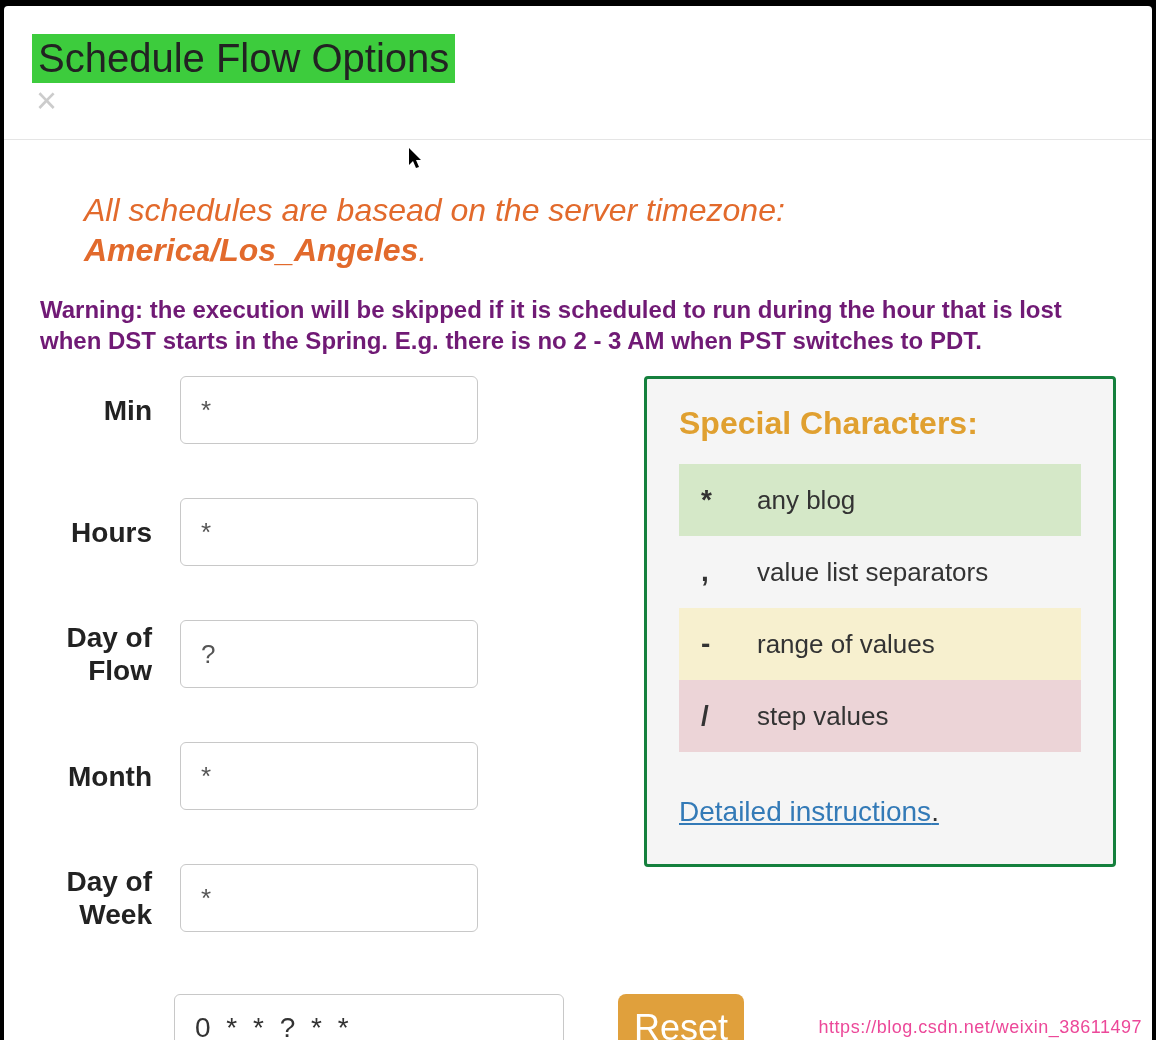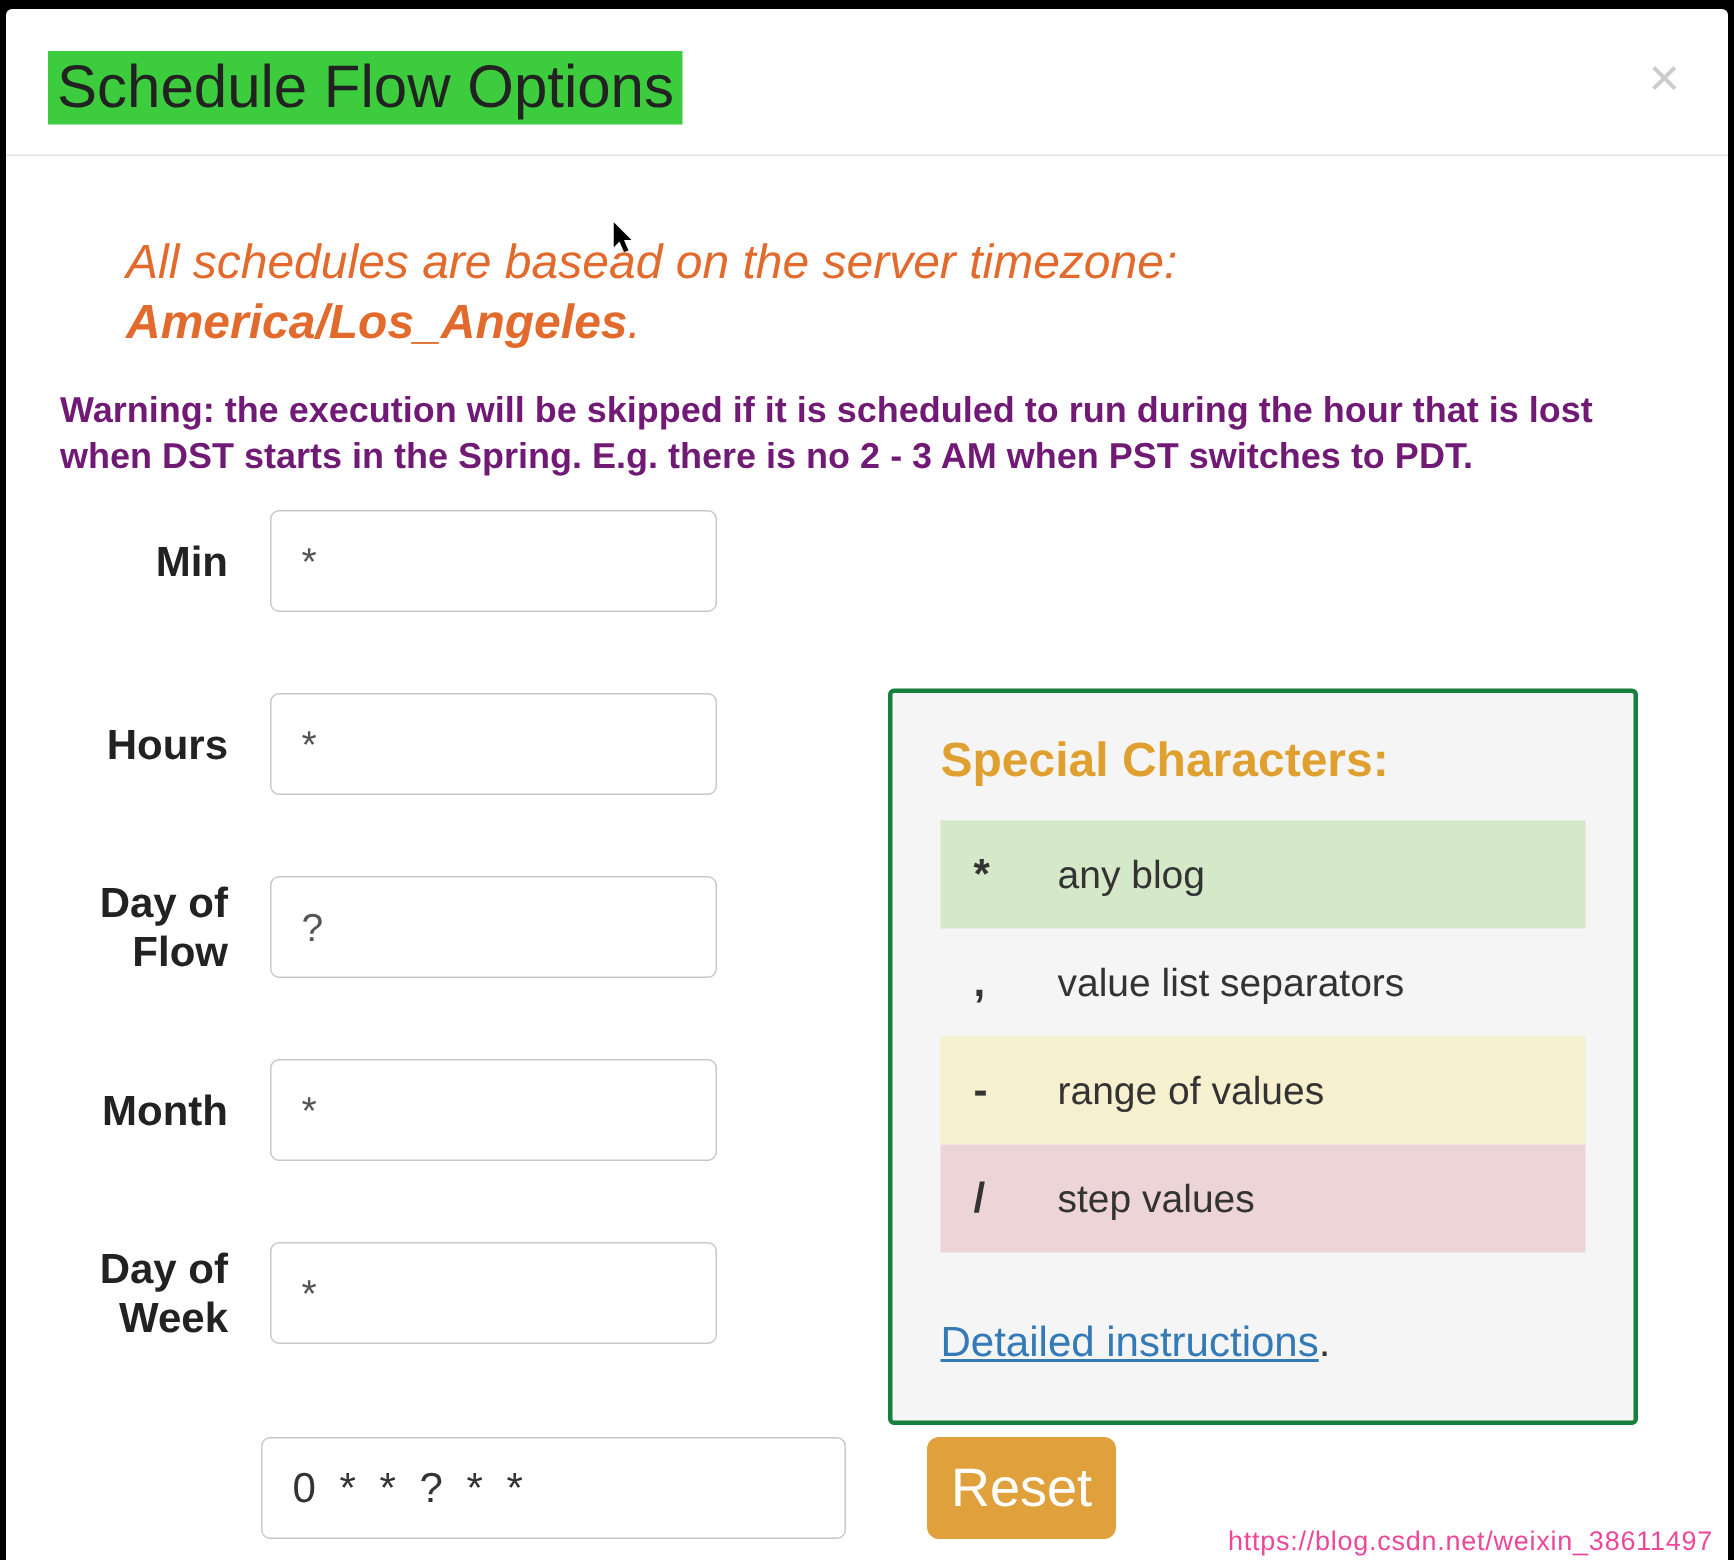--- a/index.html
+++ b/index.html
@@ -20,20 +20,21 @@
       border-radius: 4px 4px 0 0;
       height: 1034px;
       position: relative;
     }
     .header {
       padding: 28px 28px 20px 28px;
       border-bottom: 1px solid #e5e5e5;
       display: flex;
       align-items: flex-start;
       justify-content: space-between;
+      flex-direction: column;
     }
     .title {
       background: #3dcc3d;
       font-size: 40px;
       font-weight: 400;
       color: #222;
       padding: 2px 6px;
       display: inline-block;
     }
     .close-btn {
@@ -60,22 +61,22 @@
     }
     .warning {
       font-size: 24px;
       font-weight: 700;
       color: #701a75;
       line-height: 1.3;
       margin-bottom: 20px;
     }
     .form-area {
       display: flex;
-      gap: 32px;
-      align-items: flex-end;
+      gap: 84px;
+      align-items: flex-start;
     }
     .fields {
       flex: 0 0 auto;
       width: 520px;
     }
     .field-row {
       display: flex;
       align-items: center;
       margin-bottom: 54px;
     }
@@ -130,20 +131,21 @@
       font-weight: 700;
       font-size: 28px;
     }
     .special-desc {
       font-size: 26px;
     }
     .detailed-link {
       margin-top: 44px;
       font-size: 28px;
       color: #337ab7;
+      text-decoration: underline;
     }
     .detailed-link a {
       color: #337ab7;
       text-decoration: underline;
       cursor: pointer;
     }
     .detailed-dot {
       color: #333;
     }
     .bottom-row {

